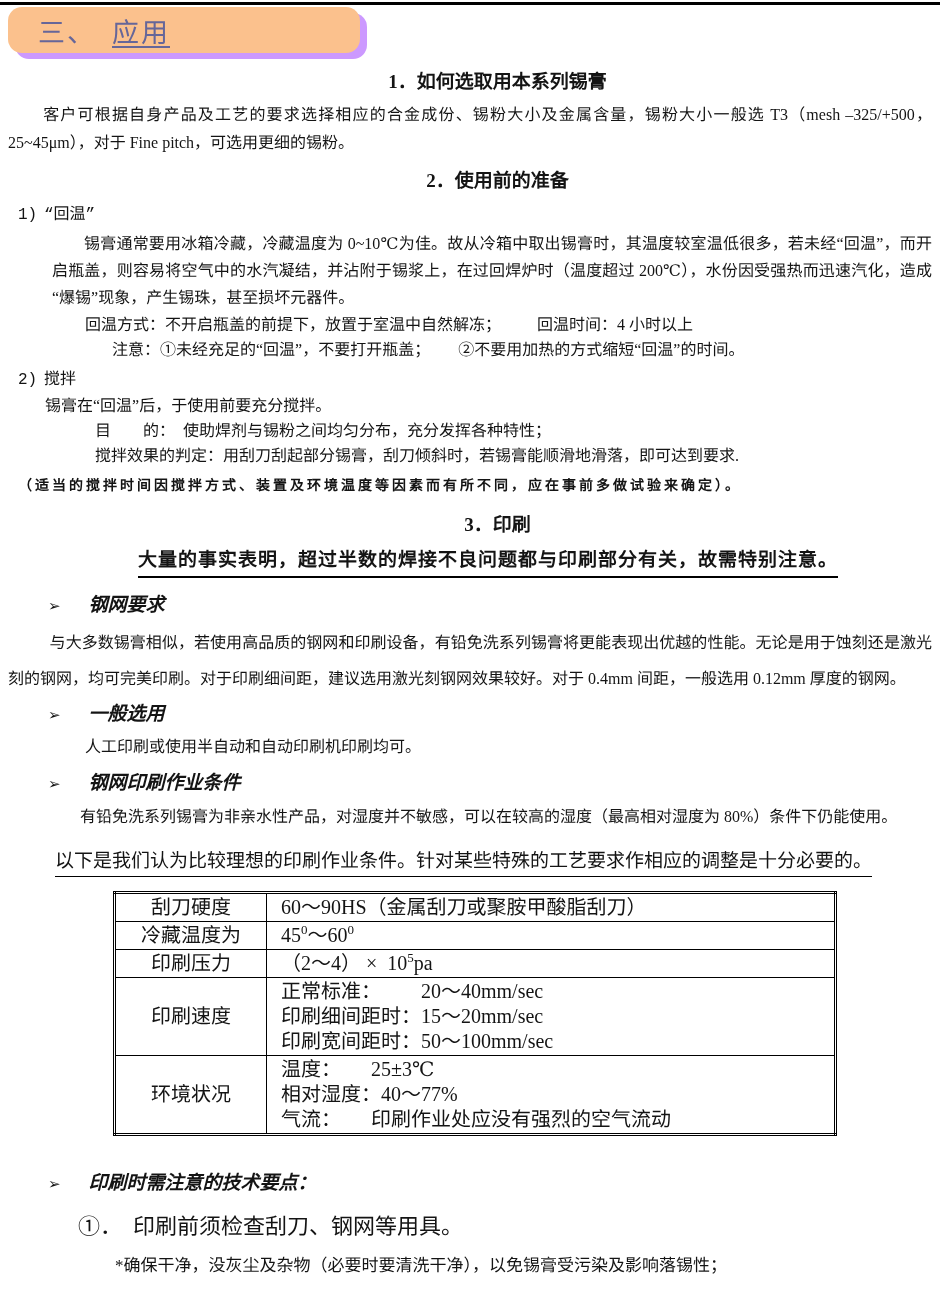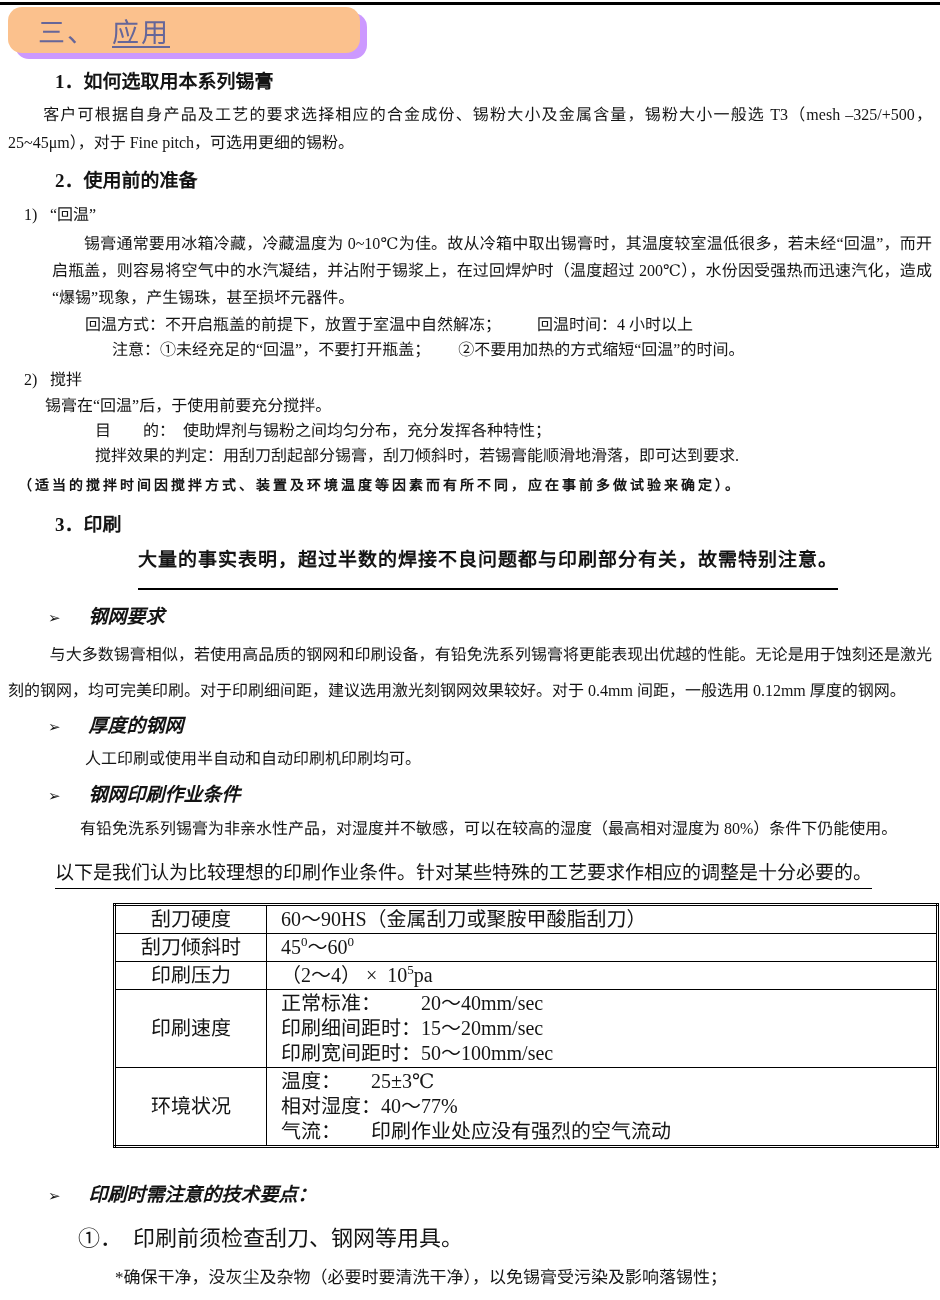--- a/index.html
+++ b/index.html
@@ -22,29 +22,29 @@
     background:#FBC18D;
     border-radius:14px;
     box-shadow:7px 6px 0 0 #CC99FF;
     display:flex; align-items:center;
     padding-left:30px;
     z-index:2;
   }
   .banner span { font-size:27px; color:#666699; letter-spacing:2px; }
   .banner .banner-title { margin-left:16px; text-decoration:underline; text-underline-offset:4px; }
 
-  .h-num { font-size:19px; font-weight:bold; }
+  .h-num { font-size:19px; font-weight:bold;text-align:center; }
   .h1 { margin:13px 0 0 55px; }
   .h2 { margin:8px 0 0 55px; }
   .h3 { margin:10px 0 0 55px; }
 
   .para { text-align:justify; line-height:28px; }
   .p-select { margin:8px 8px 0 8px; text-indent:2.2em; }
 
-  .num-item { margin-left:24px; line-height:22px; }
+  .num-item { margin-left:18px; line-height:22px;font-family:Liberation Mono, monospace; }
   .num-item .marker { display:inline-block; width:26px; }
   .mt12 { margin-top:12px; }
   .mt8  { margin-top:8px; }
 
   .p-rewen { margin:4px 8px 0 52px; text-indent:2em; line-height:27px; }
   .line { line-height:22px; white-space:pre; }
   .l-method { margin:3px 0 0 85px; }
   .l-note   { margin:3px 0 0 112px; }
   .l-intro  { margin:4px 0 0 45px; }
   .l-sub    { margin:3px 0 0 95px; }
@@ -52,21 +52,21 @@
   .b-note {
     margin:6px 0 0 18px;
     font-weight:bold; font-size:14px;
     letter-spacing:3px; line-height:26px;
   }
 
   .emphasis-wrap { margin:12px 0 0 138px; }
   .emphasis {
     display:inline-block;
     font-weight:bold; font-size:19px; letter-spacing:1px;
-    border-bottom:2px solid #000; padding-bottom:16px;
+    border-bottom:2px solid #000; padding-bottom:4px;
     line-height:24px;
   }
 
   .bullet { margin-left:48px; line-height:22px; display:flex; align-items:baseline; }
   .bullet .glyph { font-size:15px; font-style:normal; }
   .bullet .b-title { margin-left:28px; font-weight:bold; font-style:italic; font-size:19px; }
   .bul1 { margin-top:16px; }
   .p-stencil { margin:8px 8px 0 8px; text-indent:2.6em; line-height:36px; }
   .l-manual { margin:10px 0 0 85px; }
   .l-humid  { margin:10px 0 0 80px; line-height:24px; }
@@ -74,21 +74,21 @@
   .tbl-intro-wrap { margin:20px 0 0 55px; }
   .tbl-intro {
     display:inline-block;
     font-size:19px;
     border-bottom:1.5px solid #000; padding-bottom:3px;
     line-height:24px;
   }
 
   table.spec {
     margin:14px 0 0 113px;
-    width:826px;
+    width:724px;
     border-collapse:collapse;
     border:3px double #000;
     font-size:20px;
   }
   table.spec td {
     border:1px solid #000;
     vertical-align:middle;
     line-height:25px;
     padding:1px 14px;
   }
@@ -138,42 +138,42 @@
   </div>
 
   <div class="bullet bul1">
     <span class="glyph">➢</span>
     <span class="b-title">钢网要求</span>
   </div>
   <div class="para p-stencil">与大多数锡膏相似，若使用高品质的钢网和印刷设备，有铅免洗系列锡膏将更能表现出优越的性能。无论是用于蚀刻还是激光刻的钢网，均可完美印刷。对于印刷细间距，建议选用激光刻钢网效果较好。对于 0.4mm 间距，一般选用 0.12mm 厚度的钢网。</div>
 
   <div class="bullet" style="margin-top:6px;">
     <span class="glyph">➢</span>
-    <span class="b-title">厚度的钢网</span>
+    <span class="b-title">一般选用</span>
   </div>
   <div class="line l-manual">人工印刷或使用半自动和自动印刷机印刷均可。</div>
 
   <div class="bullet" style="margin-top:14px;">
     <span class="glyph">➢</span>
     <span class="b-title">钢网印刷作业条件</span>
   </div>
   <div class="line l-humid">有铅免洗系列锡膏为非亲水性产品，对湿度并不敏感，可以在较高的湿度（最高相对湿度为 80%）条件下仍能使用。</div>
 
   <div class="tbl-intro-wrap">
     <span class="tbl-intro">以下是我们认为比较理想的印刷作业条件。针对某些特殊的工艺要求作相应的调整是十分必要的。</span>
   </div>
 
   <table class="spec">
     <tbody>
       <tr>
         <td class="lbl">刮刀硬度</td>
         <td>60～90HS（金属刮刀或聚胺甲酸脂刮刀）</td>
       </tr>
       <tr>
-        <td class="lbl">刮刀倾斜时</td>
+        <td class="lbl">冷藏温度为</td>
         <td><span>45</span><sup class="sp">0</sup><span>～60</span><sup class="sp">0</sup></td>
       </tr>
       <tr>
         <td class="lbl">印刷压力</td>
         <td><span class="cell-line">（2～4） ×  10</span><sup class="sp">5</sup><span>pa</span></td>
       </tr>
       <tr>
         <td class="lbl">印刷速度</td>
         <td>
           <div class="cell-line">正常标准：        20～40mm/sec</div>

